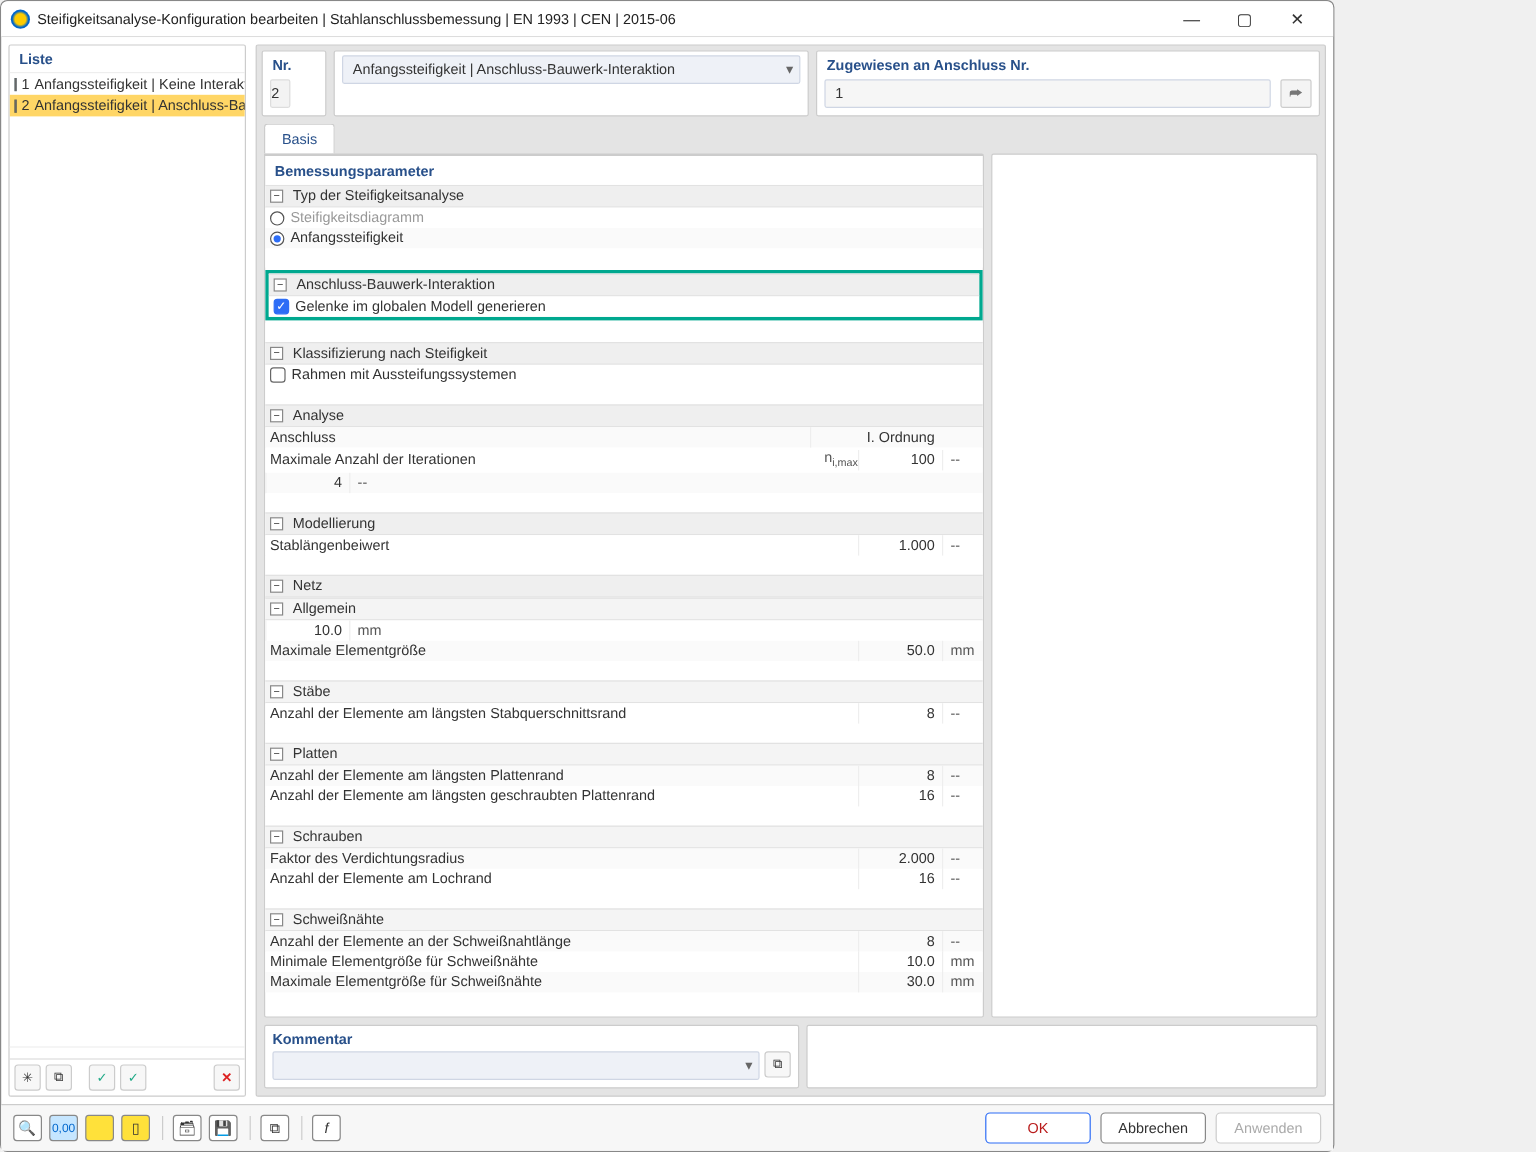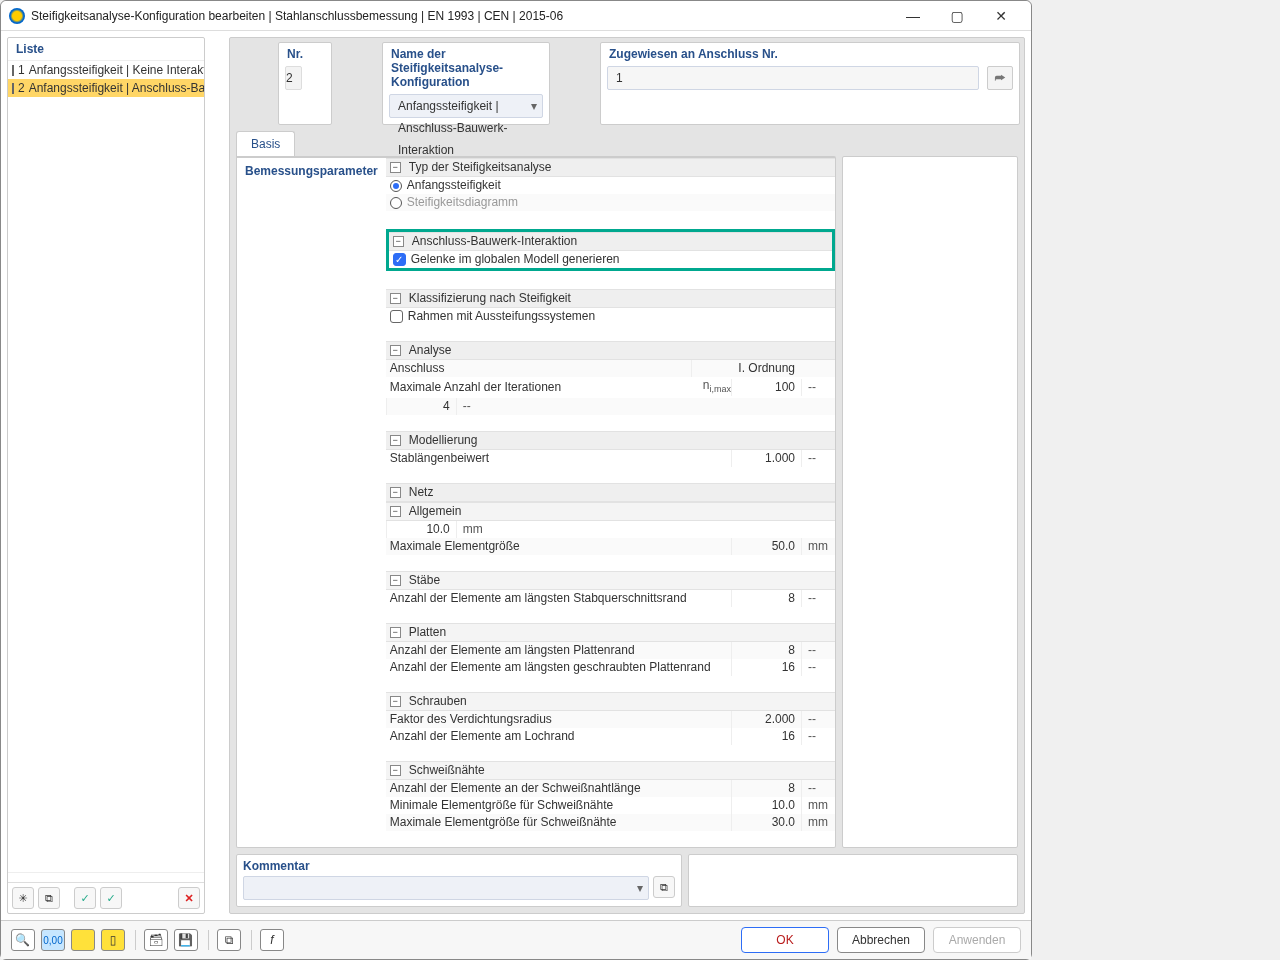--- a/index.html
+++ b/index.html
@@ -7,21 +7,21 @@
     margin: 0;
     font-family: "Segoe UI", Tahoma, Arial, sans-serif;
     font-size: 12px;
     background: #f0f0f0;
     color: #333;
     overflow: hidden;
   }
 
   
   .window {
-    width: 1032px;
+    width: 1112px;
     height: 960px;
     background: #fff;
     border: 1px solid #888;
     border-radius: 6px;
     display: flex;
     flex-direction: column;
     position: relative;
   }
 
   .titlebar {
@@ -51,21 +51,21 @@
     flex:1;
     display:flex;
     flex-direction: column;
     min-height:0;
   }
 
   .content {
     flex: 1;
     display: flex;
     padding: 6px;
-    gap: 24px;
+    gap: 8px;
     min-height:0;
   }
 
   
   .leftpanel {
     width: 198px;
     border: 1px solid #ccc;
     background: #fff;
     display: flex;
     flex-direction: column;
@@ -136,21 +136,20 @@
     gap: 6px;
     padding: 4px;
     align-items: stretch;
   }
   .field {
     background: #fff;
     border: 1px solid #ccc;
     border-radius: 2px;
     display:flex;
     flex-direction:column;
-    margin-left:44px;
   }
   .field .lbl {
     color: #28508a;
     font-weight: 600;
     padding: 4px 8px 2px;
     font-size: 12px;
   }
   .field .val-row{
     padding: 3px 6px 6px;
     display:flex;
@@ -213,21 +212,21 @@
     gap:6px;
     padding: 0 6px 6px 6px;
     min-height:0;
   }
   .parampane{
     width:600px;
     background:#fff;
     border:1px solid #ccc;
     border-top: 2px solid #ccc;
     display:flex;
-    flex-direction:row;
+    flex-direction:column;
     min-height:0;
     border-radius:0 2px 2px 2px;
   }
   .rightpane{
     flex:1;
     background:#fff;
     border:1px solid #ccc;
     border-radius:2px;
   }
 
@@ -392,21 +391,20 @@
 
       <div class="main">
         <div class="topinputs">
           <div class="field nrbox">
             <div class="lbl">Nr.</div>
             <div class="val-row">
                 <div class="nrval">2</div>
               </div>
           </div>
           <div class="field namebox">
-            <div class="lbl">Name der Steifigkeitsanalyse-Konfiguration</div>
             <div class="val-row">
               <div class="dropdown">
                 <div class="ddinput">Anfangssteifigkeit | Anschluss-Bauwerk-Interaktion</div>
                 <span class="chevron">▾</span>
               </div>
             </div>
           </div>
           <div class="field assignbox" style="flex-direction:column">
             <div class="lbl">Zugewiesen an Anschluss Nr.</div>
             <div class="val-row">
@@ -429,31 +427,31 @@
 
               <div class="grp-row">
                 <div class="label indent1">
                     <span class="collapser">−</span>
                     <span>Typ der Steifigkeitsanalyse</span>
                   </div>
                 <div class="valcol"></div>
                   <div class="unitcol"></div>
               </div>
               <div class="sub-row">
-                <div class="label indent3">
-                    <span class="radio on"></span>
-                    <span>Anfangssteifigkeit</span>
-                  </div>
-                <div class="valcol"></div>
-                  <div class="unitcol"></div>
-              </div>
-              <div class="sub-row">
                 <div class="label indent3 muted">
                     <span class="radio"></span>
                     <span>Steifigkeitsdiagramm</span>
+                  </div>
+                <div class="valcol"></div>
+                  <div class="unitcol"></div>
+              </div>
+              <div class="sub-row">
+                <div class="label indent3">
+                    <span class="radio on"></span>
+                    <span>Anfangssteifigkeit</span>
                   </div>
                 <div class="valcol"></div>
                   <div class="unitcol"></div>
               </div>
 
               <div class="spacer"></div>
 
               <div class="highlight">
                 <div class="grp-row">
                   <div class="label indent1">

